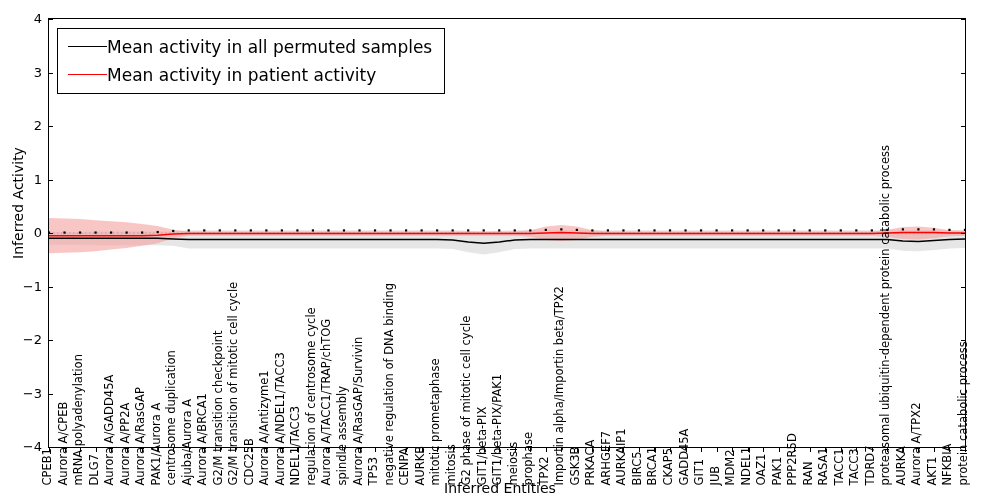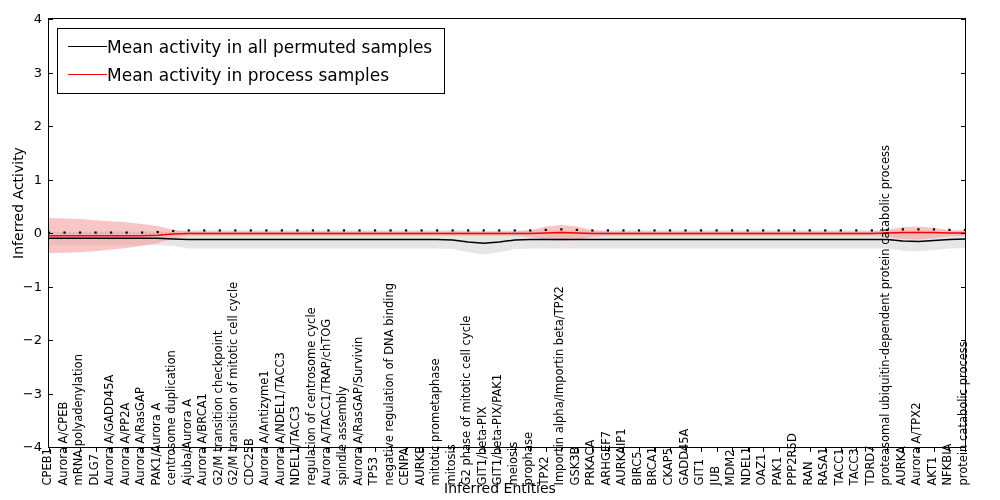--- a/index.html
+++ b/index.html
@@ -305,17 +305,17 @@
 
   <div id="xlabel">Inferred Entities</div>
 
   <div id="legend">
     <div class="legend-row">
       <span class="legend-swatch" style="border-top-color:#000000"></span>
       <span class="legend-text">Mean activity in all permuted samples</span>
     </div>
     <div class="legend-row">
       <span class="legend-swatch" style="border-top-color:#ff0000"></span>
-      <span class="legend-text">Mean activity in process samples</span>
+      <span class="legend-text">Mean activity in patient activity</span>
     </div>
   </div>
 
 </div>
 
 </body></html>

